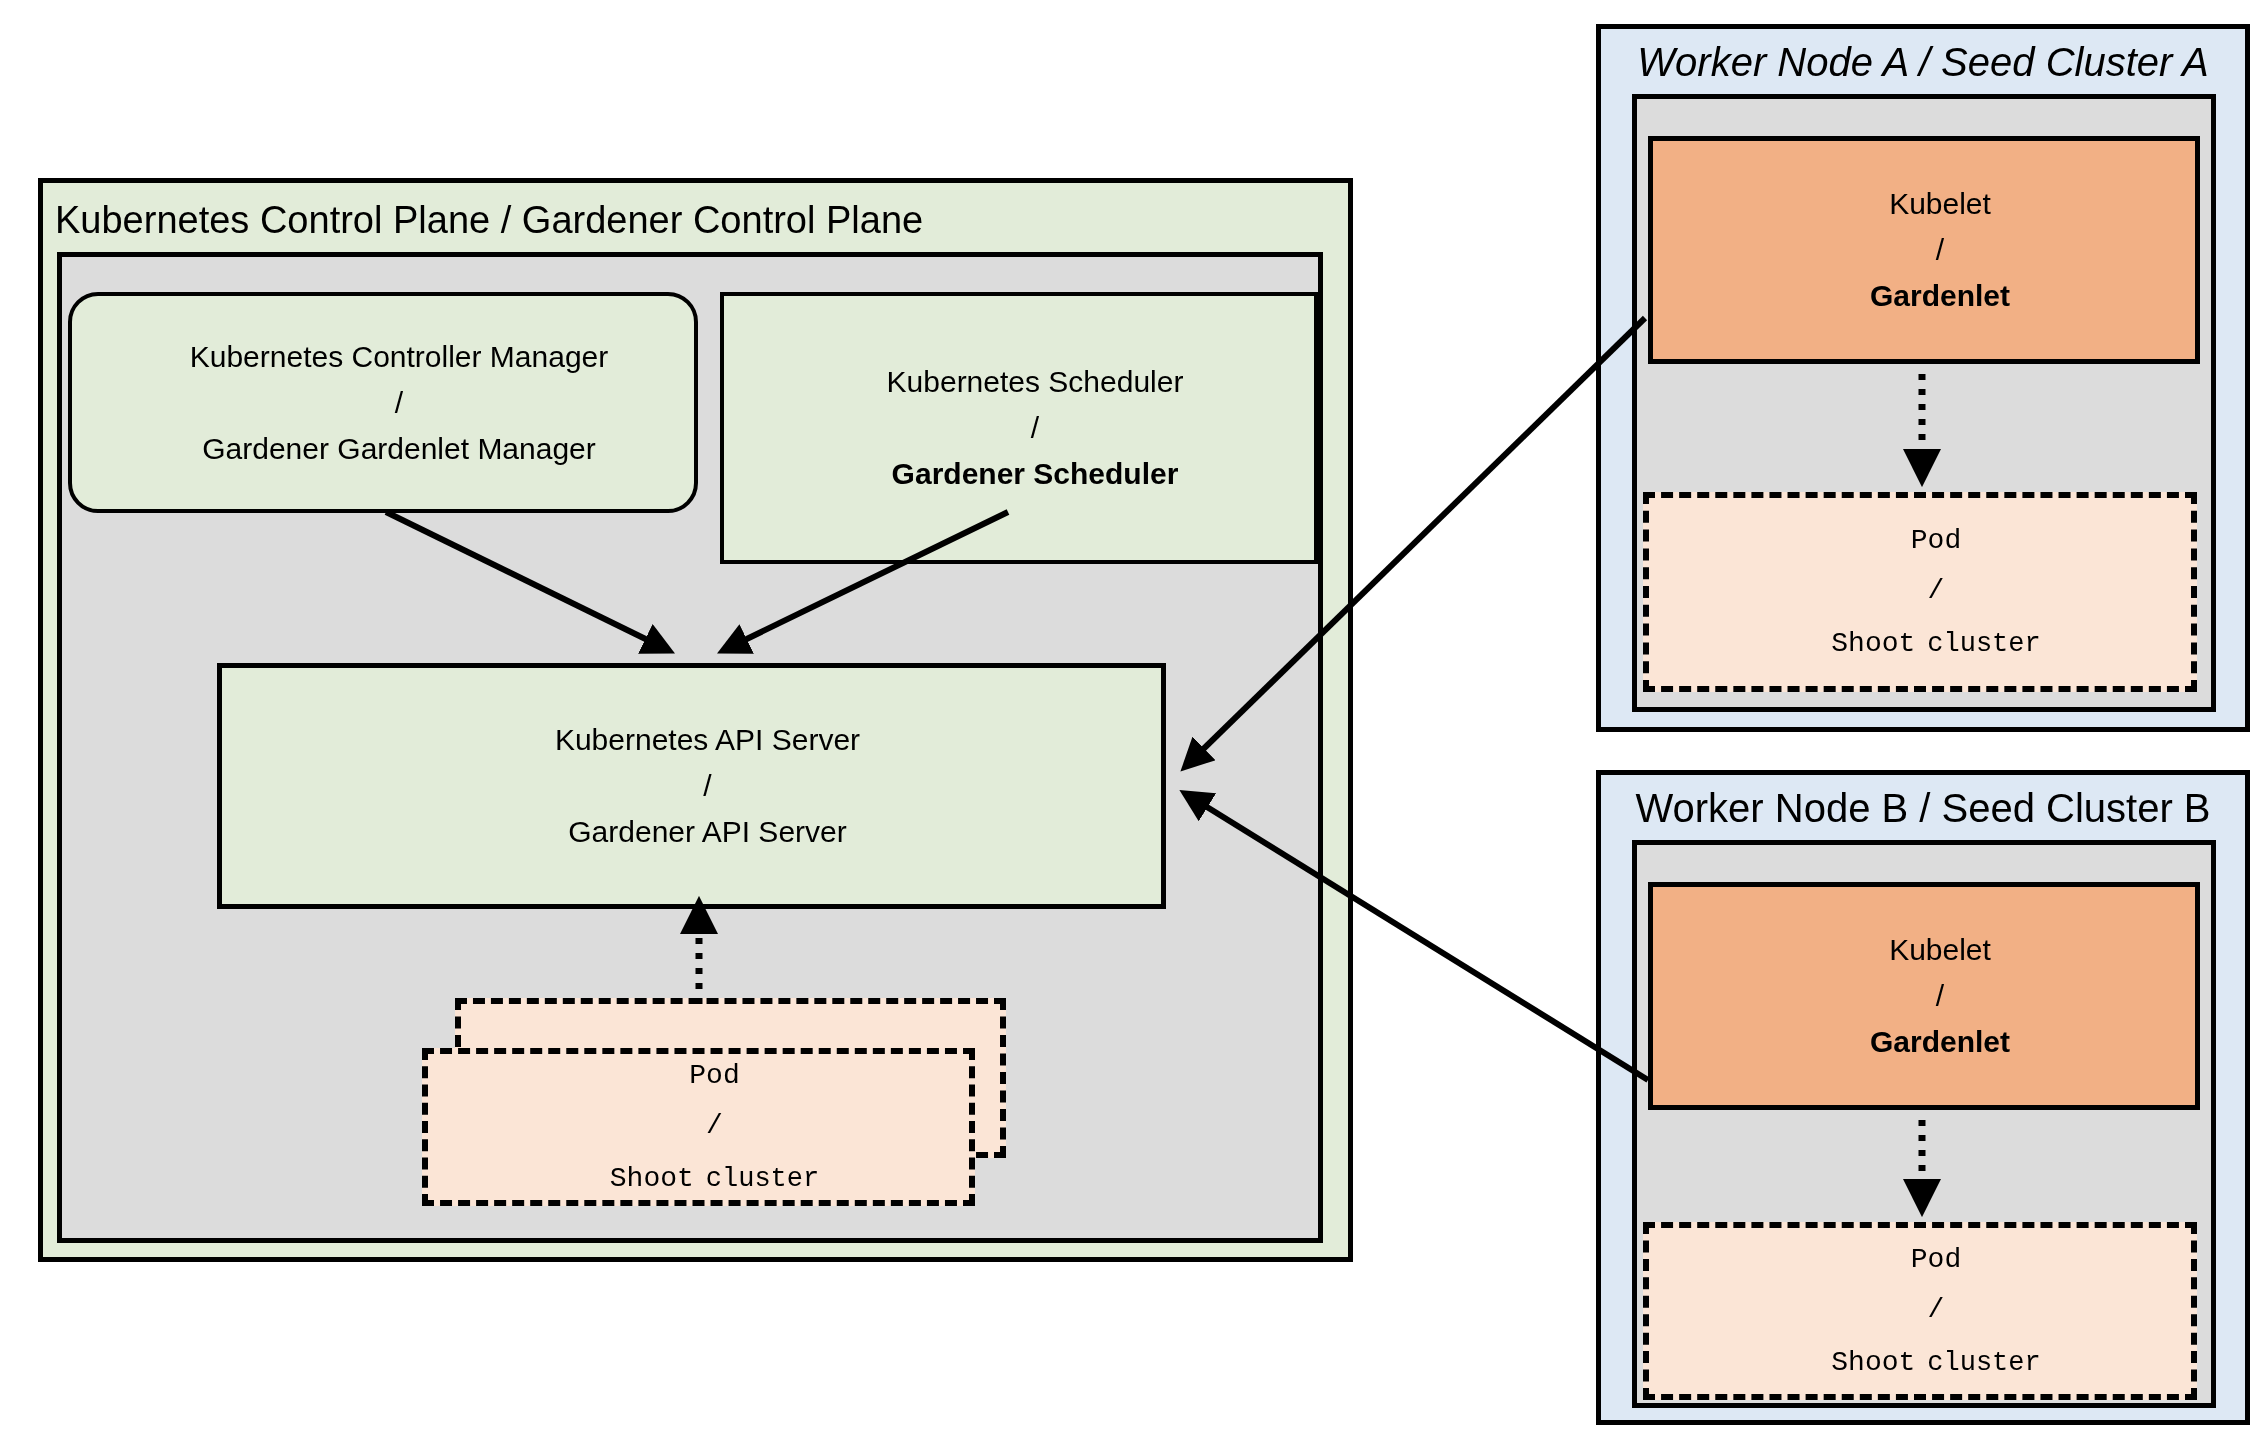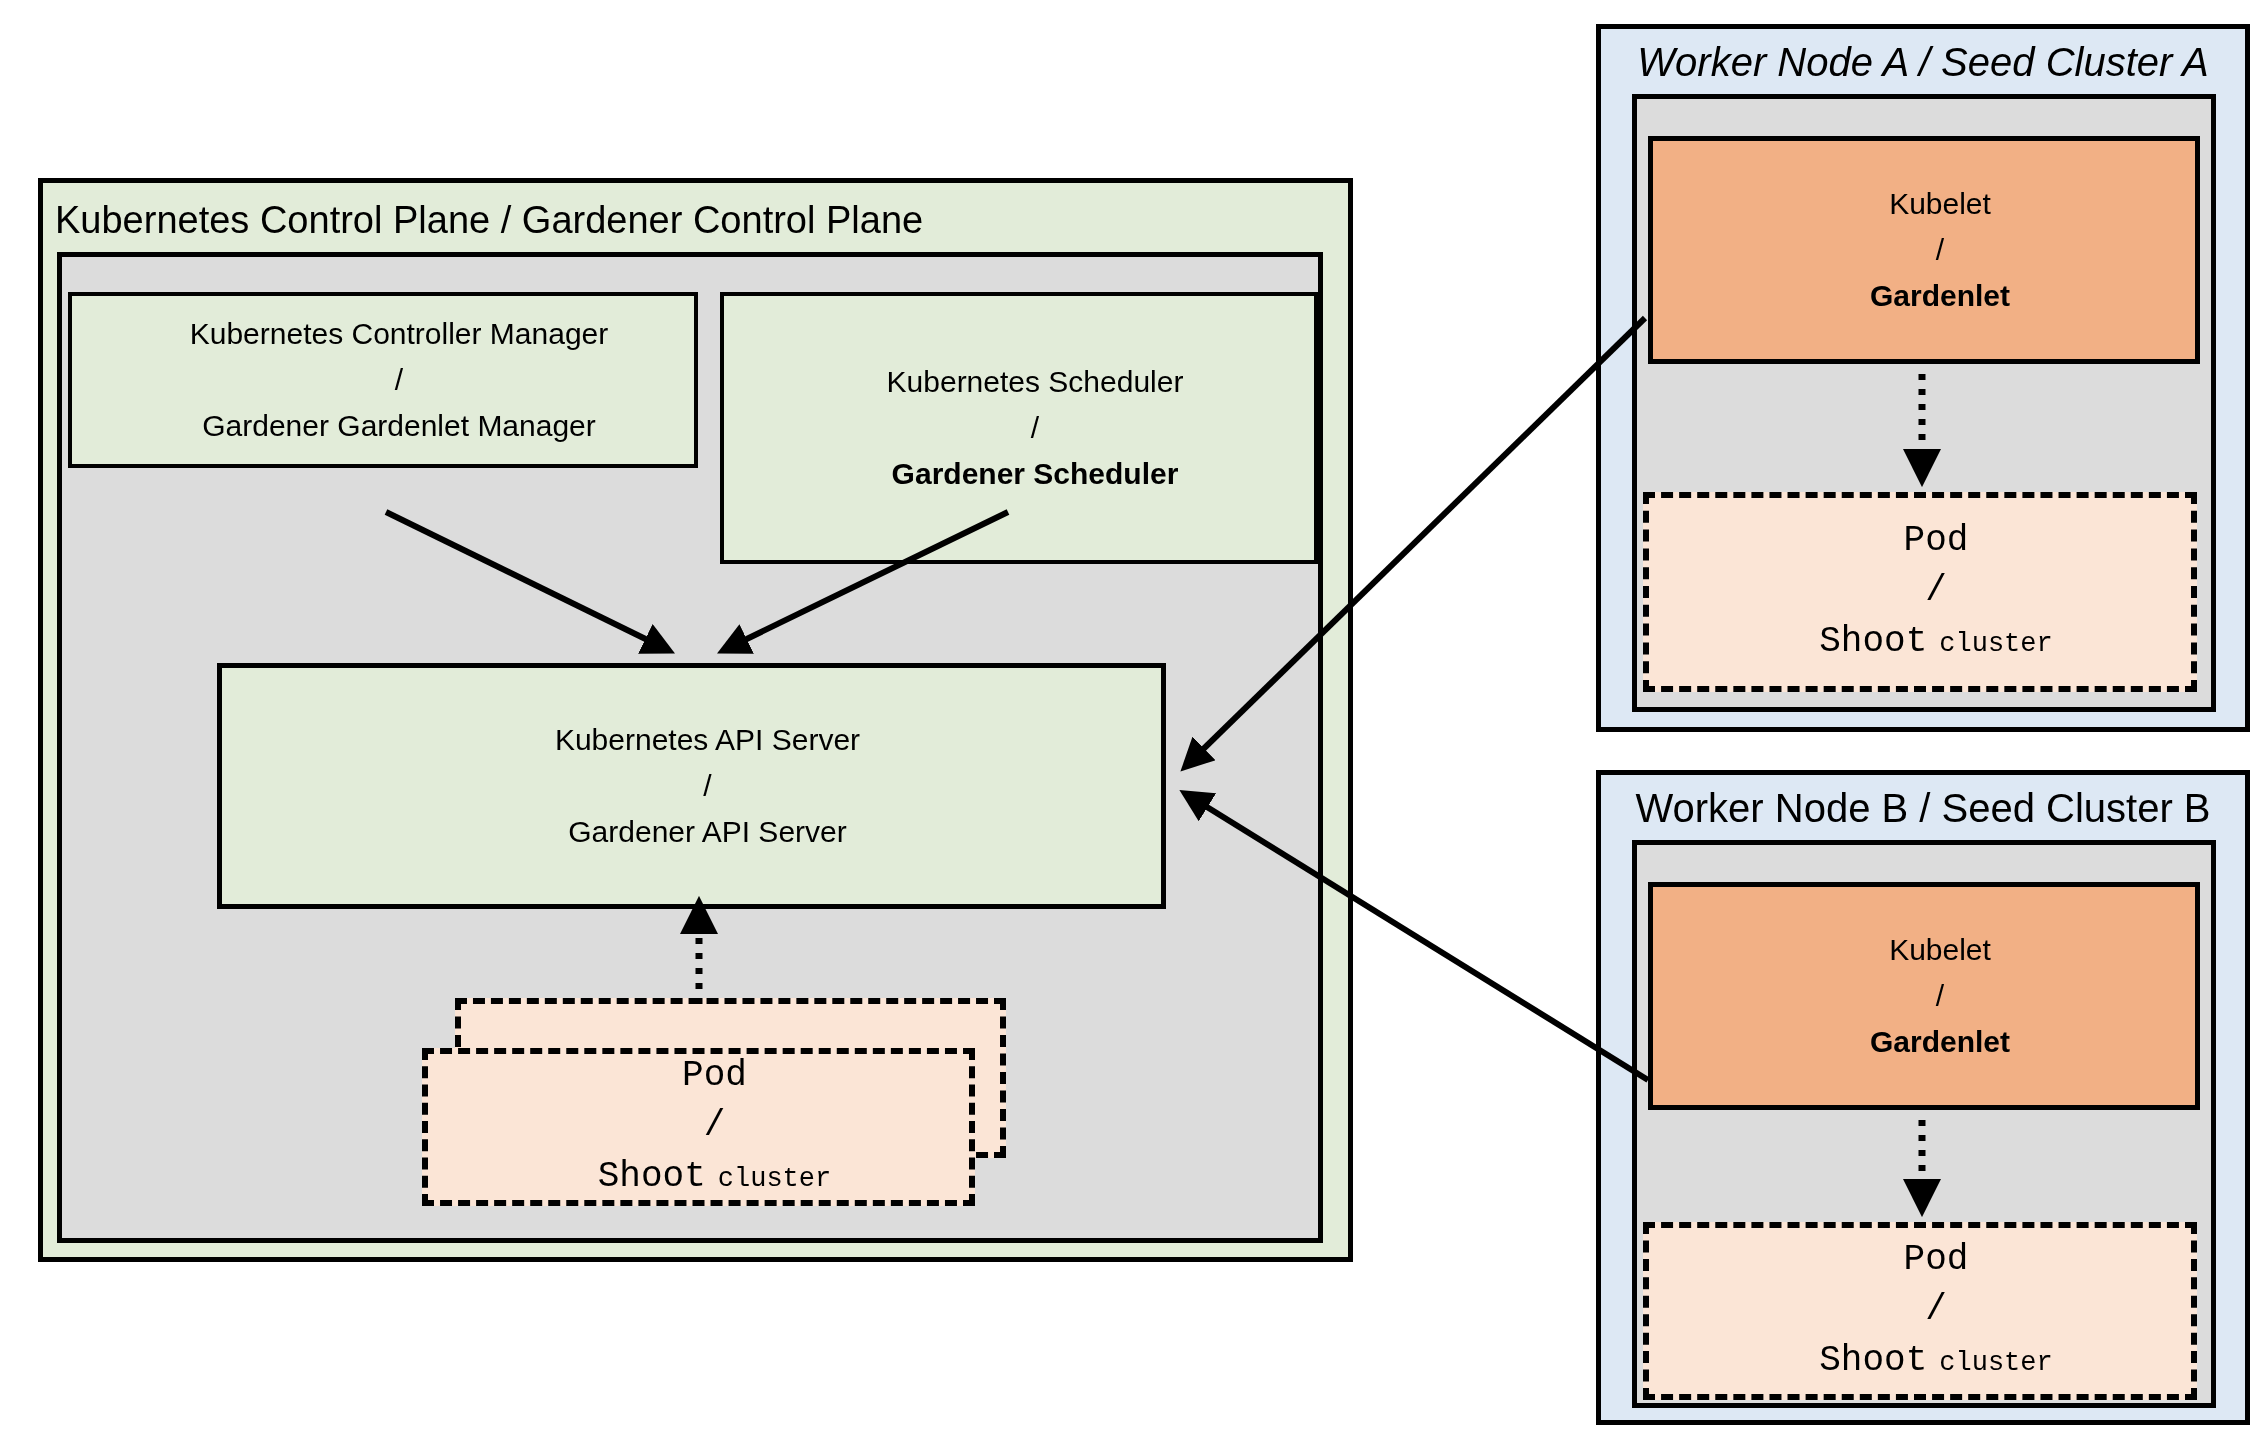--- a/index.html
+++ b/index.html
@@ -20,40 +20,40 @@
   .orange-fill{background:#f2b085;}
   .peach-fill{background:#fbe5d6;}
   .dashedge{border:6px dashed #000;}
   .center-col{
     display:flex;flex-direction:column;align-items:center;justify-content:center;
     text-align:center;
     padding-left:32px;
   }
   .ln{font-size:30px;line-height:46px;white-space:nowrap;}
   .b{font-weight:bold;}
-  .mono{font-family:"Liberation Mono","DejaVu Sans Mono",monospace;font-size:36px;}
+  .mono{font-family:"Liberation Mono","DejaVu Sans Mono",monospace;font-size:28px;}
   .podln{line-height:50px;}
   .cluster-sans{font-family:Liberation Mono, monospace;font-size:27px;margin-left:12px;}
   .big-title{font-size:38px;line-height:56px;white-space:nowrap;}
   .wn-title{font-size:40px;line-height:52px;text-align:center;white-space:nowrap;}
   #arrow-layer{position:absolute;left:0;top:0;z-index:60;pointer-events:none;}
   .z1{z-index:1}.z2{z-index:2}.z3{z-index:3}
 </style>
 </head>
 <body>
 
 <div id="canvas">
 
   <div class="abs outline green-fill z1" style="left:38px;top:178px;width:1315px;height:1084px;"></div>
 
   <div class="abs big-title z2" style="left:55px;top:192px;">Kubernetes Control Plane / Gardener Control Plane</div>
 
   <div class="abs outline gray-fill z2" style="left:57px;top:252px;width:1266px;height:991px;"></div>
 
-  <div class="abs thin-outline green-fill center-col z3" style="left:68px;top:292px;width:630px;height:176px;">
+  <div class="abs thin-outline green-fill center-col z3" style="left:68px;top:292px;width:630px;height:221px;border-radius:30px;">
     <div class="ln">Kubernetes Controller Manager</div>
     <div class="ln">/</div>
     <div class="ln">Gardener Gardenlet Manager</div>
   </div>
 
   <div class="abs thin-outline green-fill center-col z3" style="left:720px;top:292px;width:598px;height:272px;">
     <div class="ln">Kubernetes Scheduler</div>
     <div class="ln">/</div>
     <div class="ln b">Gardener Scheduler</div>
   </div>

